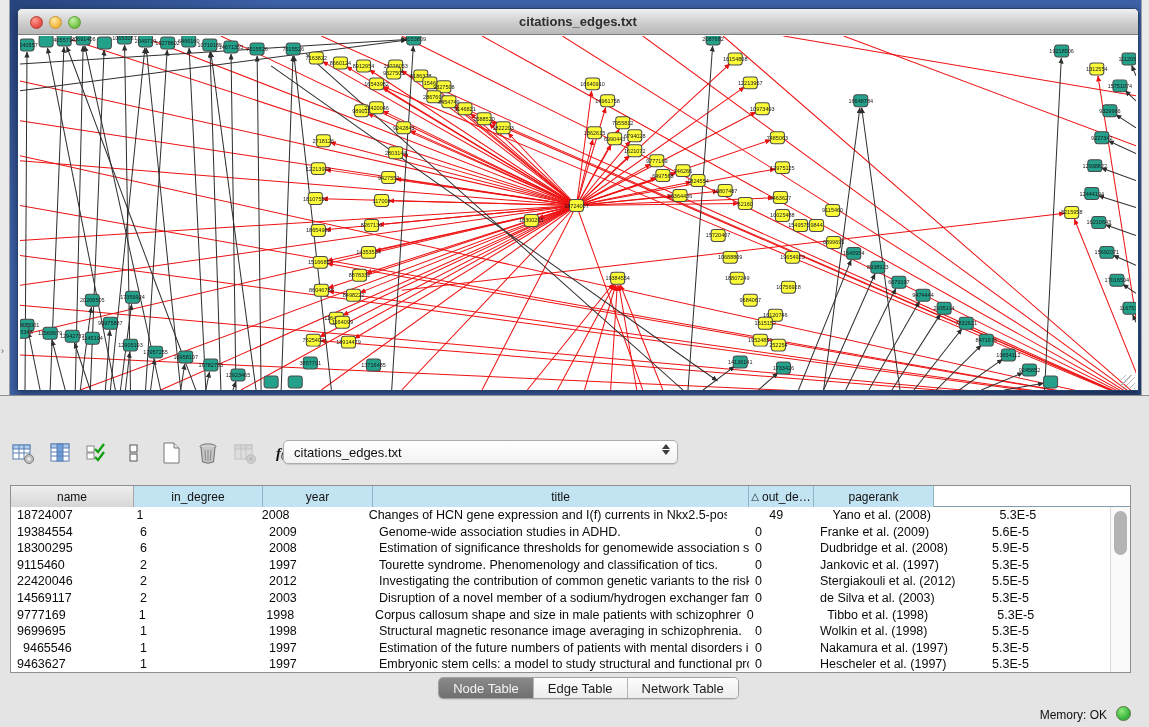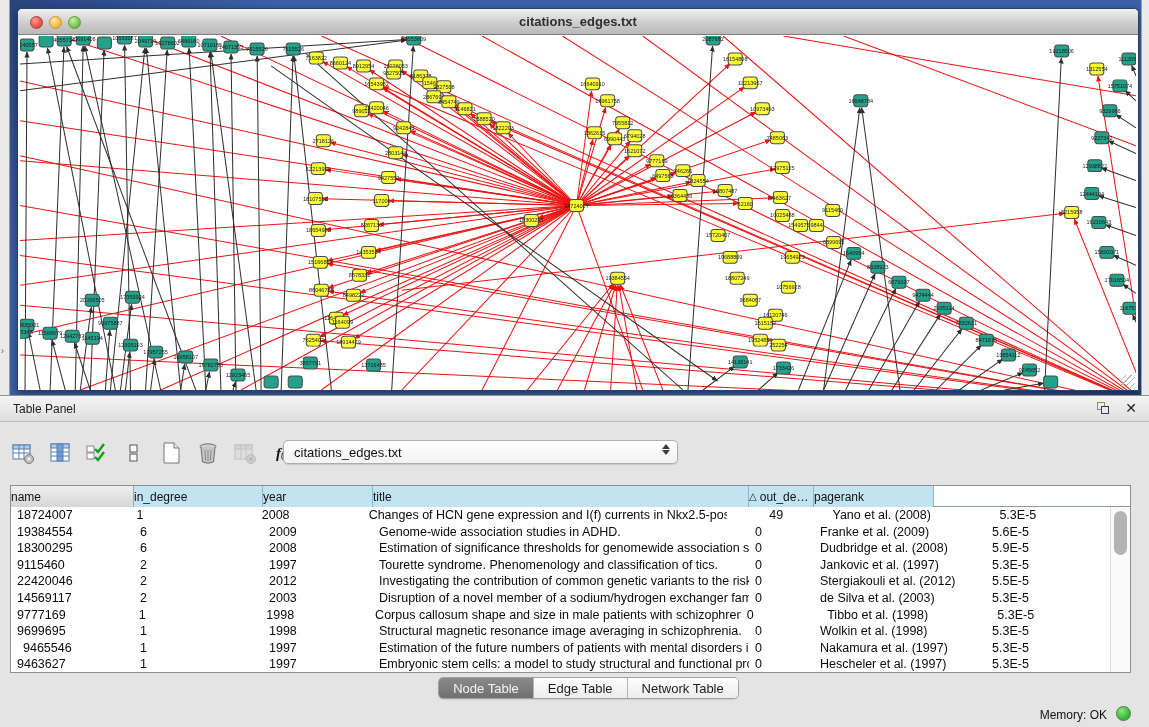--- a/index.html
+++ b/index.html
@@ -57,21 +57,21 @@
   .combo-text{position:absolute;left:10px;top:4px;font-size:13px;color:#111;}
   .combo-arrows{position:absolute;right:7px;top:3px;display:flex;flex-direction:column;gap:1px;}
   .combo-arrows span{display:block;width:0;height:0;border-left:4px solid transparent;border-right:4px solid transparent;}
   .combo-arrows .up{border-bottom:5px solid #3c3c3c;}
   .combo-arrows .dn{border-top:5px solid #3c3c3c;}
 
   .table-wrap{position:absolute;left:10px;top:89px;width:1121px;height:188px;background:#fff;
     border:1px solid #8f8f8f;}
   .thead{display:flex;height:21px;border-bottom:1px solid #7f9daa;}
   .th{height:21px;border-right:1px solid #8fb6c6;background:#c2e4f2;font-size:12px;color:#111;
-    display:flex;align-items:center;overflow:hidden;white-space:nowrap;cursor:pointer;}
+    display:flex;align-items:center;justify-content:center;overflow:hidden;white-space:nowrap;cursor:pointer;}
   .th.first{background:linear-gradient(#efefef,#d6d6d6);border-right:1px solid #a8a8a8;}
   .sort-glyph{font-size:10px;margin-right:3px;color:#123;}
   .tbody{position:absolute;left:0;top:21px;right:20px;bottom:0;overflow:hidden;}
   .tr{display:flex;height:16.6px;cursor:default;}
   .td{font-size:12.5px;color:#0a0a0a;padding:1px 4px 0 6px;overflow:hidden;white-space:nowrap;}
   .vscroll{position:absolute;right:0;top:21px;width:20px;bottom:0;background:#fafafa;border-left:1px solid #d9d9d9;}
   .vthumb{position:absolute;left:3px;top:4px;width:13px;height:44px;border-radius:7px;background:#b3b3b3;cursor:pointer;}
 
   .tabs{position:absolute;left:0;right:0;top:281px;height:24px;display:flex;justify-content:center;padding-left:28px;}
   .tabs-inner{display:flex;border:1px solid #a2a2a2;border-radius:5px;overflow:hidden;height:22px;
@@ -786,28 +786,20 @@
             </g>
         </svg>
         <div class="grip"></div>
       </div>
     </div>
   </div>
   <div class="side-strip right"></div>
 </div>
 
 <div class="table-panel">
-  <div class="panel-titlebar">
-    <span class="panel-title">Table Panel</span>
-    <span class="float-icon">
-        <span class="sq1"></span>
-        <span class="sq2"></span>
-      </span>
-    <span class="close-icon">✕</span>
-  </div>
 
   <div class="toolbar" id="toolbar">
       <button class="tool-btn"><span><svg width="24" height="24" viewBox="0 0 24 24">
             <rect x="2" y="4" width="17" height="14" fill="#fff" stroke="#5a7fb0"></rect>
             <rect x="2" y="4" width="17" height="4" fill="#aecdee" stroke="#5a7fb0"></rect>
             <line x1="8" y1="4" x2="8" y2="18" stroke="#5a7fb0"></line>
             <line x1="13" y1="4" x2="13" y2="18" stroke="#5a7fb0"></line>
             <line x1="2" y1="12" x2="19" y2="12" stroke="#5a7fb0"></line>
             <circle cx="18" cy="18" r="4.5" fill="#bdbdbd" stroke="#7d7d7d"></circle>
             <circle cx="18" cy="18" r="1.7" fill="#efefef"></circle>

